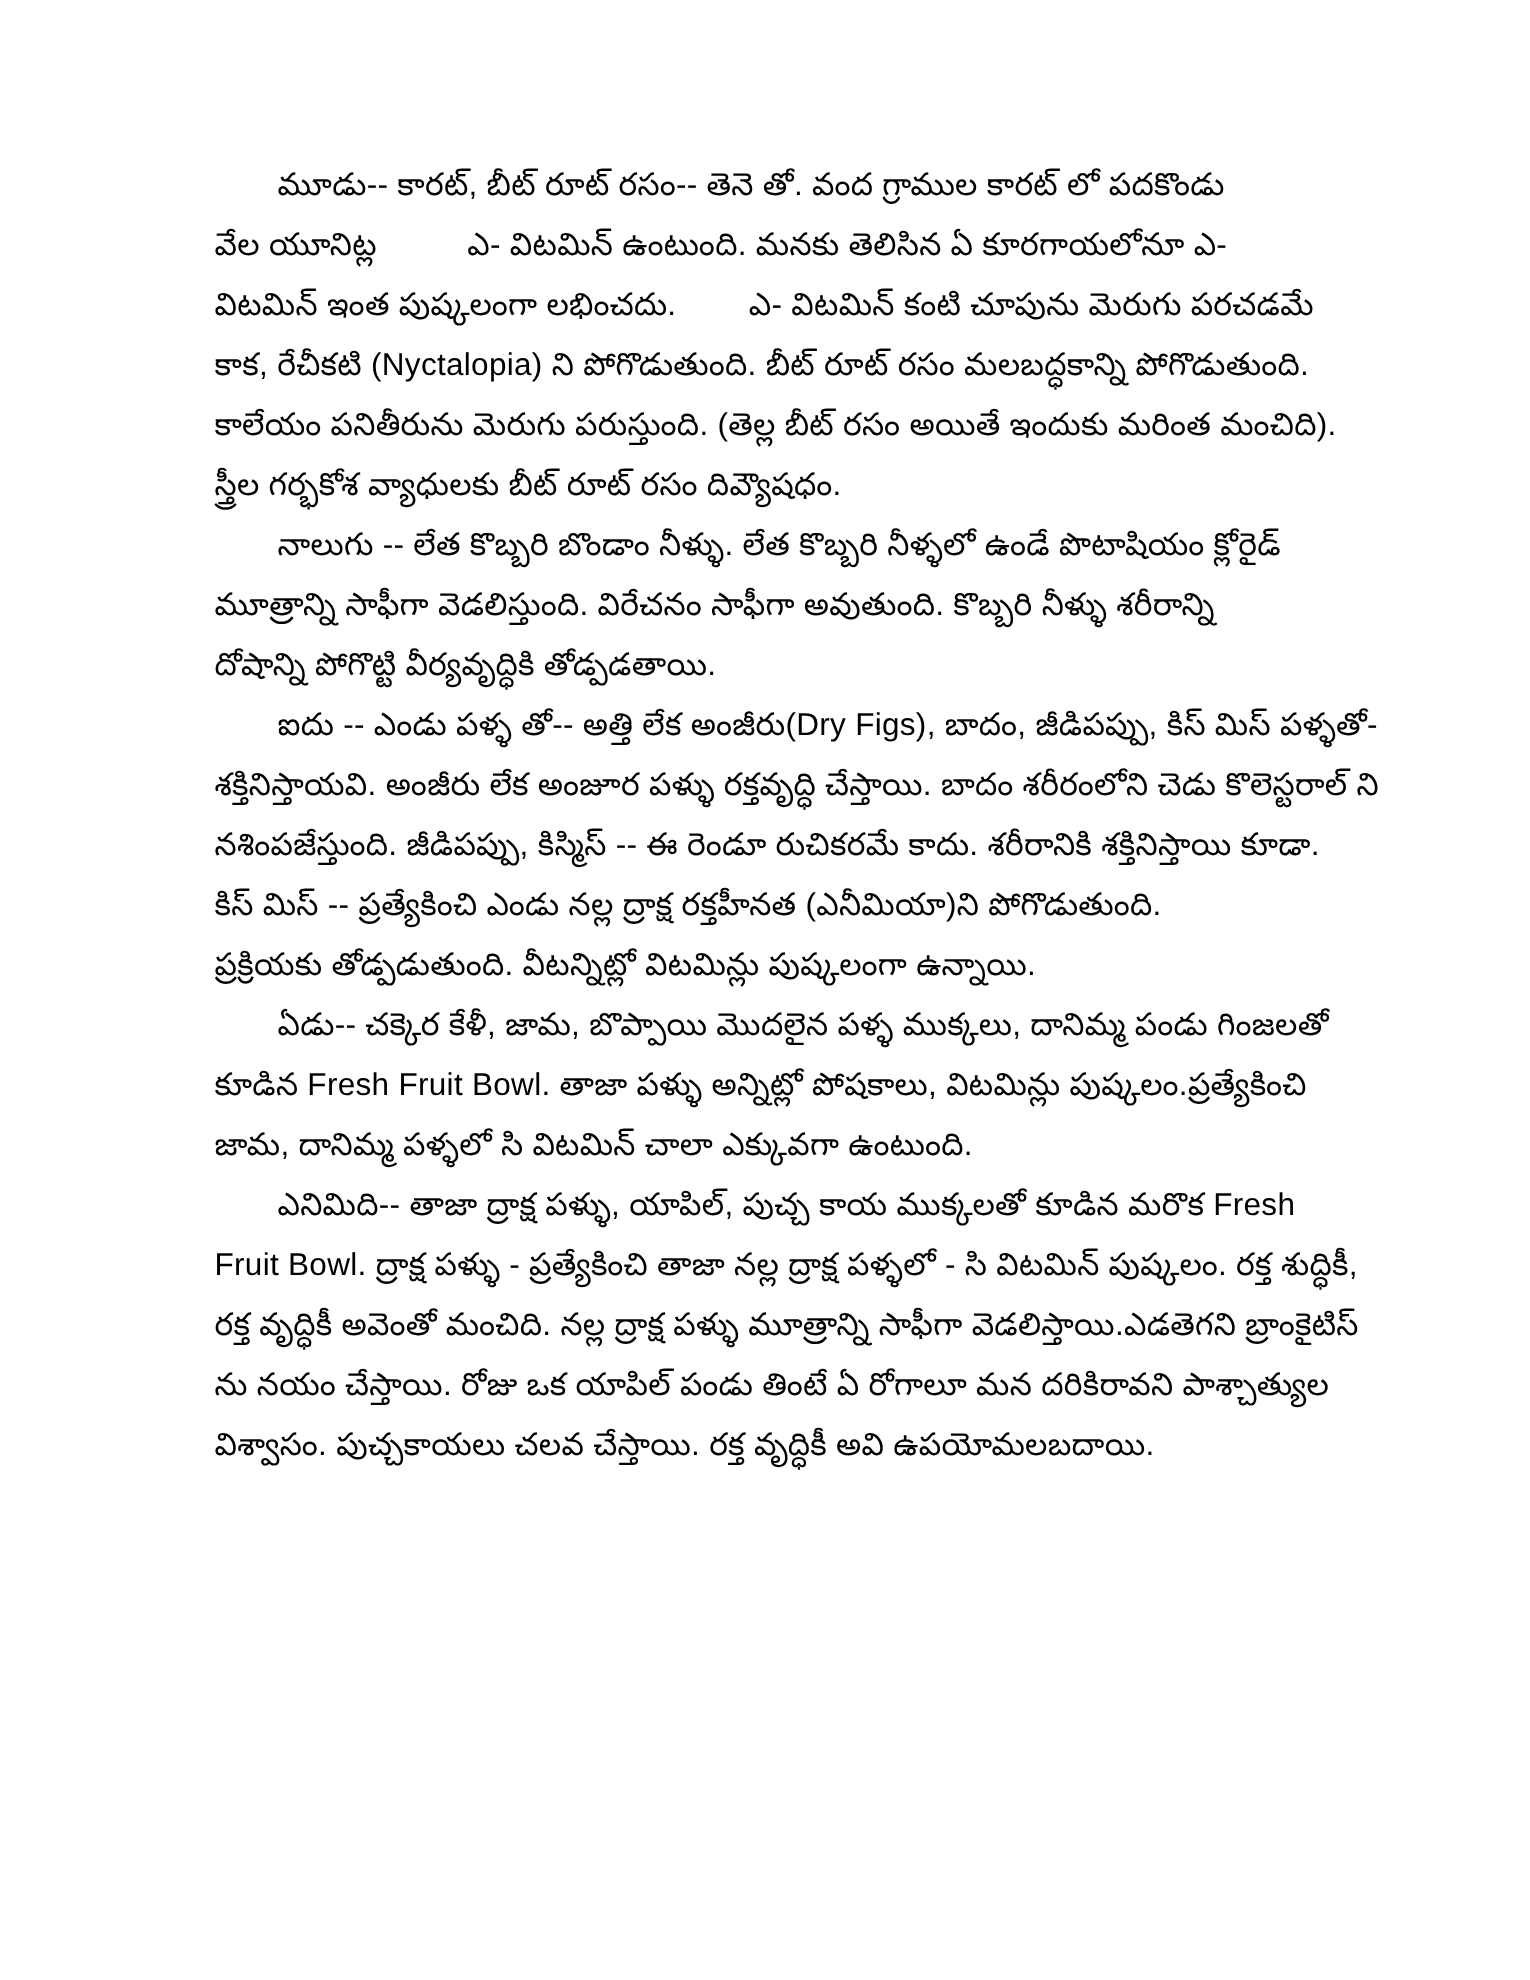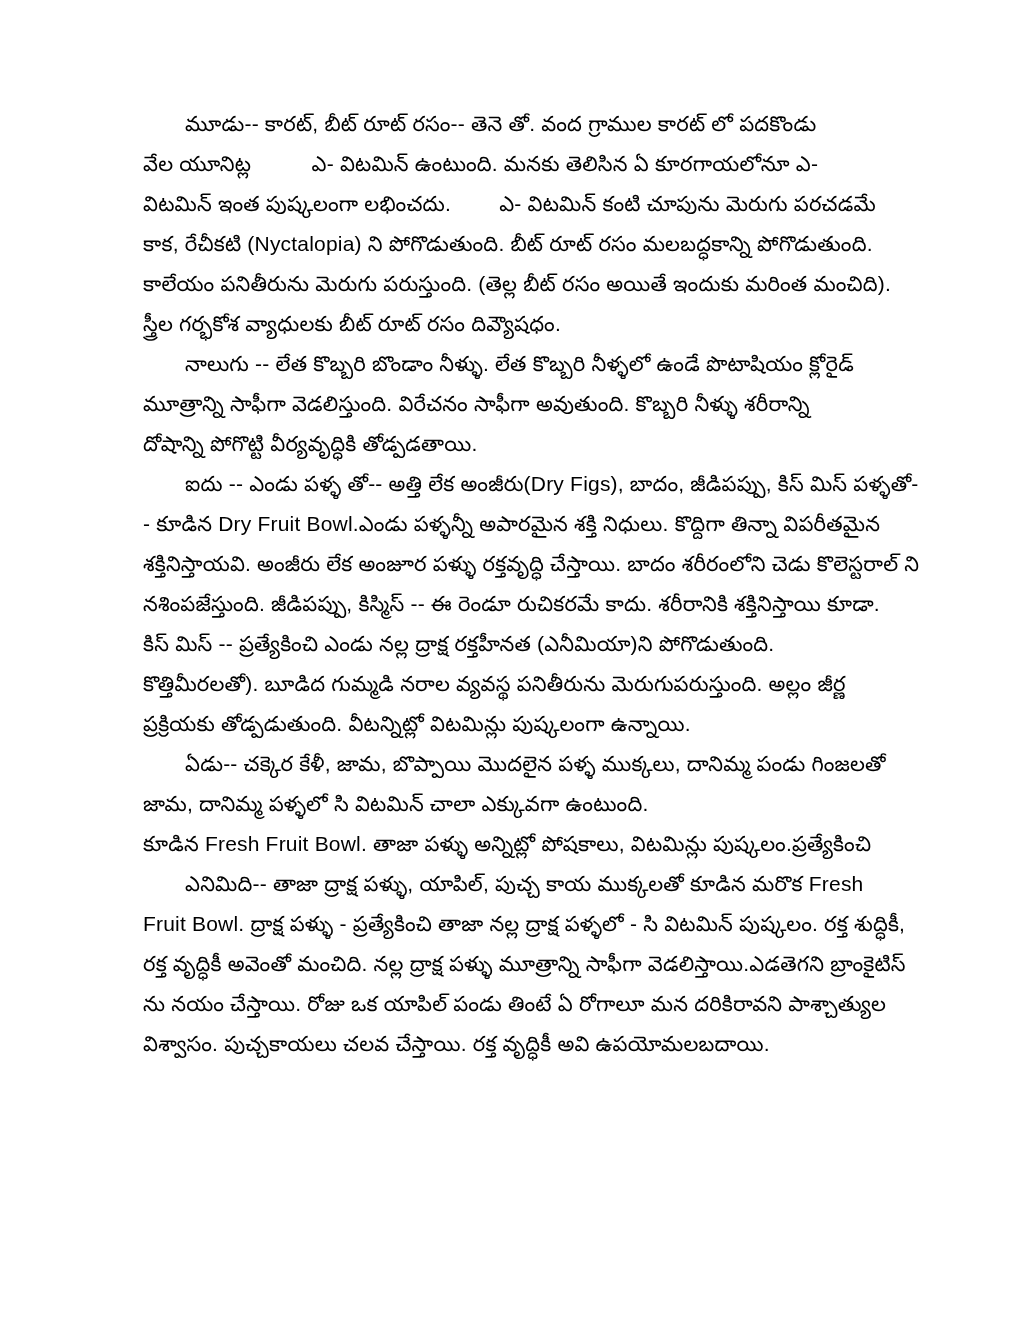--- a/index.html
+++ b/index.html
@@ -74,35 +74,33 @@
     </div>
 
     <div class="para">
       <div class="line first">నాలుగు -- లేత కొబ్బరి బొండాం నీళ్ళు. లేత కొబ్బరి నీళ్ళలో ఉండే పొటాషియం క్లోరైడ్</div>
       <div class="line">మూత్రాన్ని  సాఫీగా  వెడలిస్తుంది.  విరేచనం  సాఫీగా  అవుతుంది.  కొబ్బరి  నీళ్ళు  శరీరాన్ని</div>
       <div class="line last">దోషాన్ని పోగొట్టి వీర్యవృద్ధికి తోడ్పడతాయి.</div>
     </div>
 
     <div class="para">
       <div class="line first">ఐదు -- ఎండు పళ్ళ తో-- అత్తి లేక అంజీరు(Dry Figs), బాదం, జీడిపప్పు, కిస్ మిస్ పళ్ళతో-</div>
-      <div class="line">- కూడిన Dry Fruit Bowl.ఎండు పళ్ళన్నీ  అపారమైన శక్తి నిధులు. కొద్దిగా తిన్నా విపరీతమైన</div>
       <div class="line">శక్తినిస్తాయవి. అంజీరు లేక అంజూర పళ్ళు రక్తవృద్ధి చేస్తాయి. బాదం శరీరంలోని చెడు కొలెస్టరాల్ ని</div>
       <div class="line">నశింపజేస్తుంది. జీడిపప్పు, కిస్మిస్ -- ఈ రెండూ రుచికరమే కాదు. శరీరానికి శక్తినిస్తాయి కూడా.</div>
       <div class="line last">కిస్ మిస్ -- ప్రత్యేకించి  ఎండు నల్ల ద్రాక్ష రక్తహీనత (ఎనీమియా)ని పోగొడుతుంది.</div>
     </div>
 
     <div class="para">
-      <div class="line">కొత్తిమీరలతో). బూడిద గుమ్మడి నరాల వ్యవస్థ పనితీరును మెరుగుపరుస్తుంది. అల్లం జీర్ణ</div>
       <div class="line last">ప్రక్రియకు తోడ్పడుతుంది. వీటన్నిట్లో  విటమిన్లు పుష్కలంగా ఉన్నాయి.</div>
     </div>
 
     <div class="para">
       <div class="line first">ఏడు-- చక్కెర కేళీ, జామ, బొప్పాయి మొదలైన పళ్ళ ముక్కలు, దానిమ్మ పండు గింజలతో</div>
+      <div class="line">కూడిన Fresh Fruit Bowl. తాజా పళ్ళు అన్నిట్లో పోషకాలు, విటమిన్లు పుష్కలం.ప్రత్యేకించి</div>
       <div class="line last">జామ, దానిమ్మ పళ్ళలో సి విటమిన్ చాలా ఎక్కువగా ఉంటుంది.</div>
-      <div class="line">కూడిన Fresh Fruit Bowl. తాజా పళ్ళు అన్నిట్లో పోషకాలు, విటమిన్లు పుష్కలం.ప్రత్యేకించి</div>
     </div>
 
     <div class="para">
       <div class="line first">ఎనిమిది--  తాజా ద్రాక్ష పళ్ళు, యాపిల్, పుచ్చ కాయ ముక్కలతో కూడిన మరొక Fresh</div>
       <div class="line">Fruit Bowl. ద్రాక్ష పళ్ళు - ప్రత్యేకించి తాజా నల్ల ద్రాక్ష పళ్ళలో - సి విటమిన్ పుష్కలం. రక్త శుద్ధికీ,</div>
       <div class="line">రక్త వృద్ధికీ  అవెంతో మంచిది. నల్ల ద్రాక్ష పళ్ళు మూత్రాన్ని సాఫీగా వెడలిస్తాయి.ఎడతెగని బ్రాంకైటిస్</div>
       <div class="line">ను నయం చేస్తాయి. రోజు ఒక యాపిల్ పండు తింటే ఏ రోగాలూ మన దరికిరావని పాశ్చాత్యుల</div>
       <div class="line last">విశ్వాసం. పుచ్చకాయలు చలవ చేస్తాయి. రక్త వృద్ధికీ  అవి ఉపయోమలబదాయి.</div>
     </div>
 

